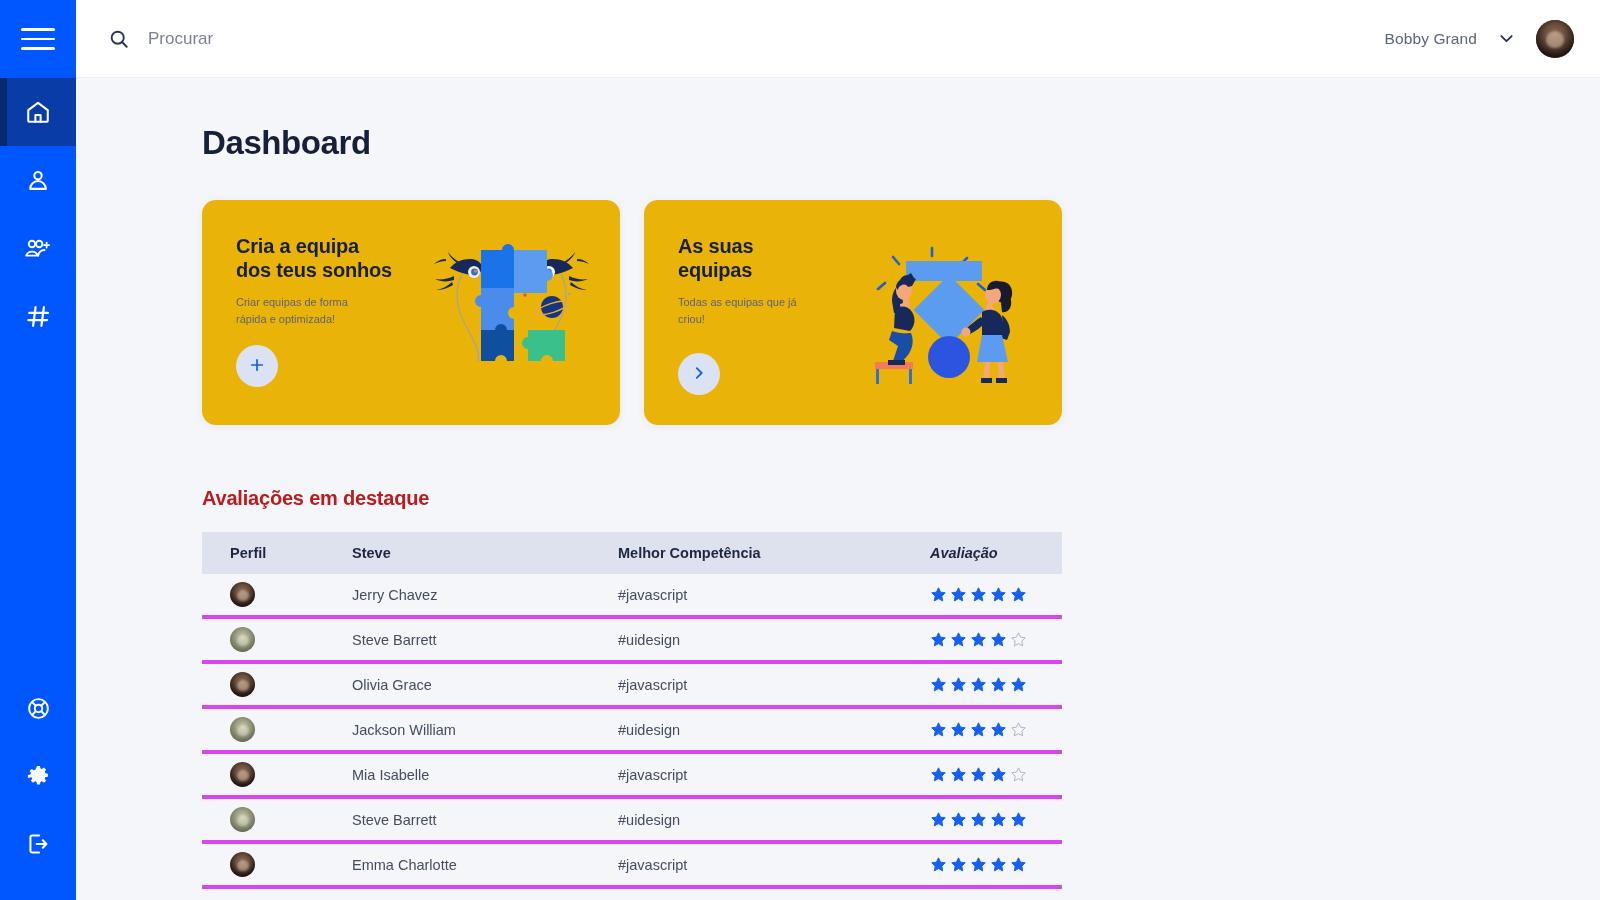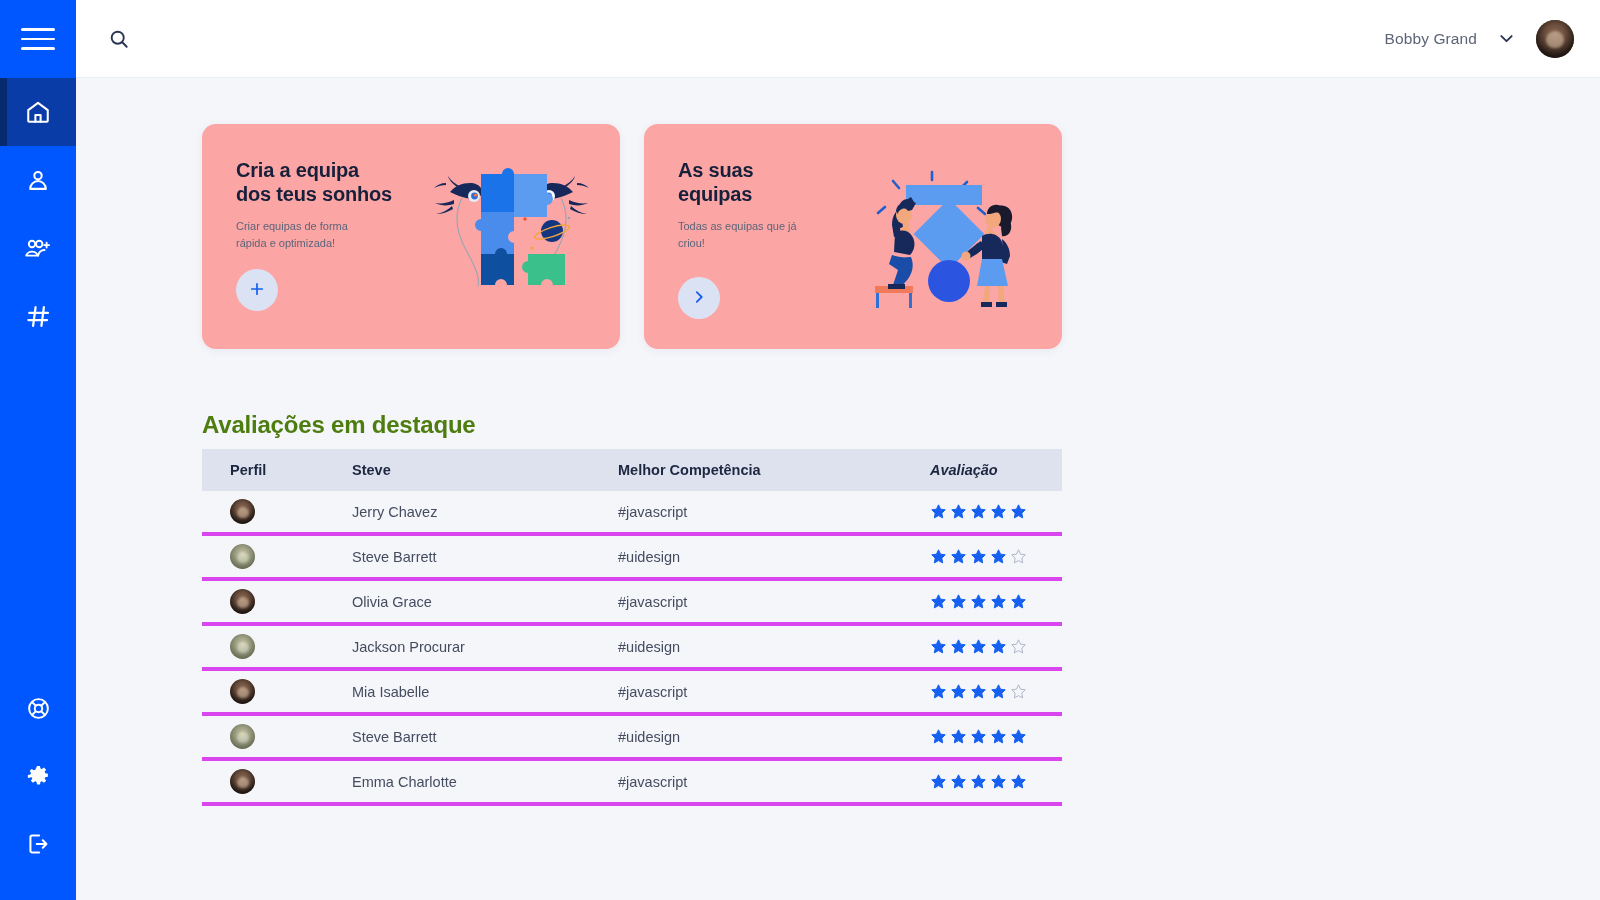--- a/index.html
+++ b/index.html
@@ -115,21 +115,21 @@
     color: #17203a;
     letter-spacing: -.4px;
     margin-bottom: 38px;
   }
 
   
   .cards { display: flex; gap: 24px; }
   .card {
     width: 418px;
     height: 225px;
-    background: #fca5a5;
+    background: #eab308;
     border-radius: 14px;
     box-shadow: 0 2px 10px rgba(30,40,90,.06);
     position: relative;
     padding: 34px 0 16px 34px;
     overflow: hidden;
   }
   .card-title {
     font-size: 20px;
     font-weight: bold;
     color: #17203a;
@@ -159,24 +159,24 @@
   .card-btn.plus { top: 145px; }
   .card-btn.arrow { top: 153px; }
 
   .card-art { position: absolute; pointer-events: none; }
   .card-art.puzzle { left: 222px; top: 32px; }
   .card-art.team   { left: 215px; top: 45px; }
 
   
   .section-title {
     margin-top: 62px;
-    font-size: 24px;
-    color: #4d7c0f;
+    font-size: 20px;
+    color: #b91c1c;
     letter-spacing: -.2px;
-    margin-bottom: 10px;
+    margin-bottom: 22px;
   }
   .tbl { width: 860px; border-collapse: collapse; }
   .tbl thead th {
     background: #dee2ef;
     text-align: left;
     font-size: 14.5px;
     font-weight: bold;
     color: #1d2740;
     padding: 13px 0 13px 0;
     height: 32px;
@@ -293,37 +293,39 @@
   <div class="main">
 
     <header class="topbar">
       <div class="search-wrap">
         <span class="search-icon">
           <svg width="22" height="22" viewBox="0 0 24 24" fill="none" stroke="#2b3553" stroke-width="2.1" stroke-linecap="round">
             <circle cx="10.6" cy="10.6" r="6.6"></circle>
             <path d="M15.6 15.6 20.4 20.4"></path>
           </svg>
         </span>
+        <input class="search-input" type="text" placeholder="Procurar" style="">
       </div>
 
       <div class="user-area">
         <span class="user-name">Bobby Grand</span>
         <span class="chev">
           <svg width="19" height="19" viewBox="0 0 24 24" fill="none" stroke="#2b3553" stroke-width="2.4" stroke-linecap="round" stroke-linejoin="round">
             <path d="M5.5 9 12 15.4 18.5 9"></path>
           </svg>
         </span>
         <span class="avatar-top">
           <span class="face dark"></span>
         </span>
       </div>
     </header>
 
     <main class="content">
 
+      <h1 class="page-title">Dashboard</h1>
 
       <section class="cards">
 
         <div class="card">
           <div class="card-title">Cria a equipa
 dos teus sonhos</div>
           <div class="card-sub">Criar equipas de forma
 rápida e optimizada!</div>
           <button class="card-btn plus">
             <span>
@@ -536,21 +538,21 @@
                     </svg>
                   </span>
                 </td>
               </tr>
               <tr>
                 <td class="c-perfil">
                   <span class="avatar-sm">
                     <span class="face light"></span>
                   </span>
                 </td>
-                <td>Jackson Procurar</td>
+                <td>Jackson William</td>
                 <td>#uidesign</td>
                 <td>
                   <span class="stars">
                     <svg width="17" height="17" viewBox="0 0 24 24" fill="#1560F0" stroke="#1560F0" stroke-width="1.4" stroke-linejoin="round">
                       <path d="M12 2.6l2.9 6.1 6.6.9-4.8 4.7 1.2 6.7L12 17.8 6.1 21l1.2-6.7L2.5 9.6l6.6-.9z"></path>
                     </svg>
                     <svg width="17" height="17" viewBox="0 0 24 24" fill="#1560F0" stroke="#1560F0" stroke-width="1.4" stroke-linejoin="round">
                       <path d="M12 2.6l2.9 6.1 6.6.9-4.8 4.7 1.2 6.7L12 17.8 6.1 21l1.2-6.7L2.5 9.6l6.6-.9z"></path>
                     </svg>
                     <svg width="17" height="17" viewBox="0 0 24 24" fill="#1560F0" stroke="#1560F0" stroke-width="1.4" stroke-linejoin="round">

